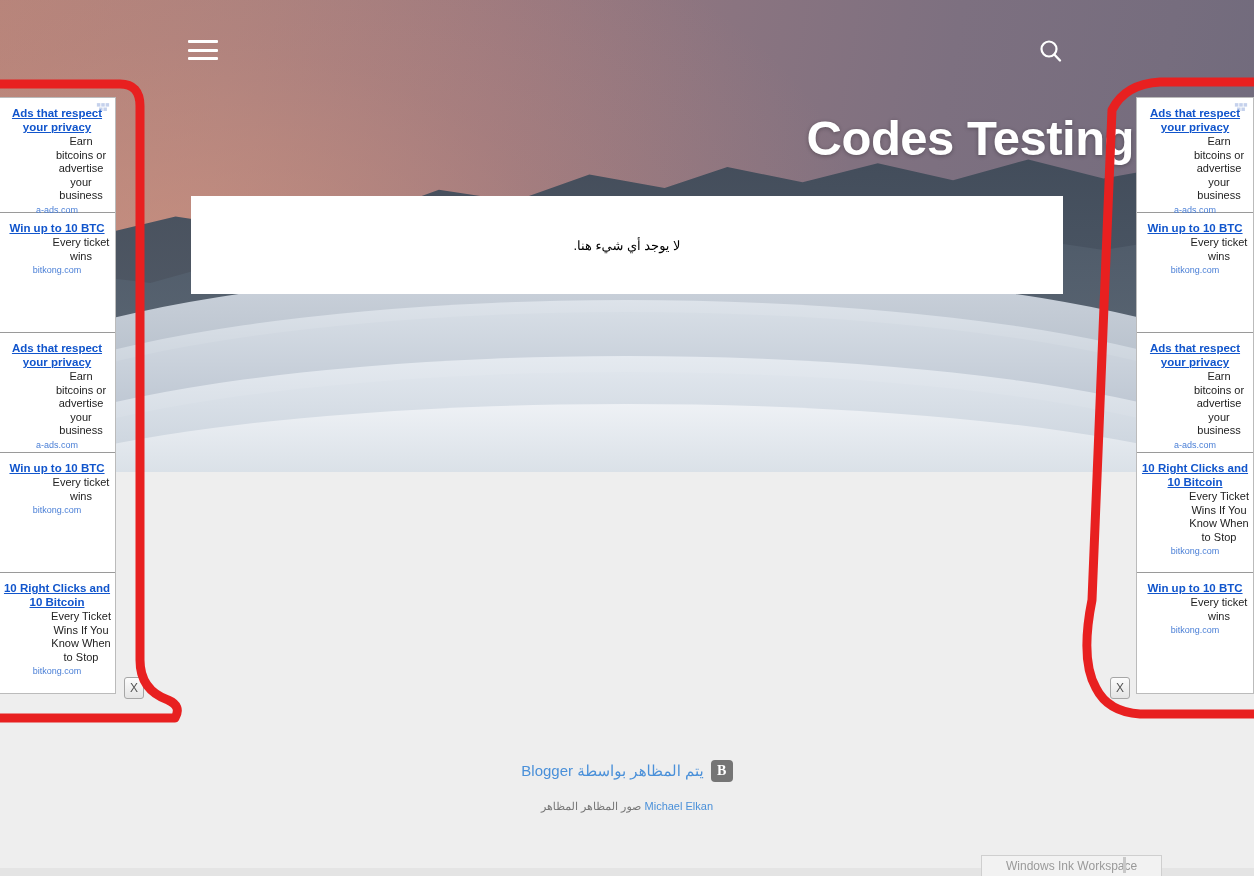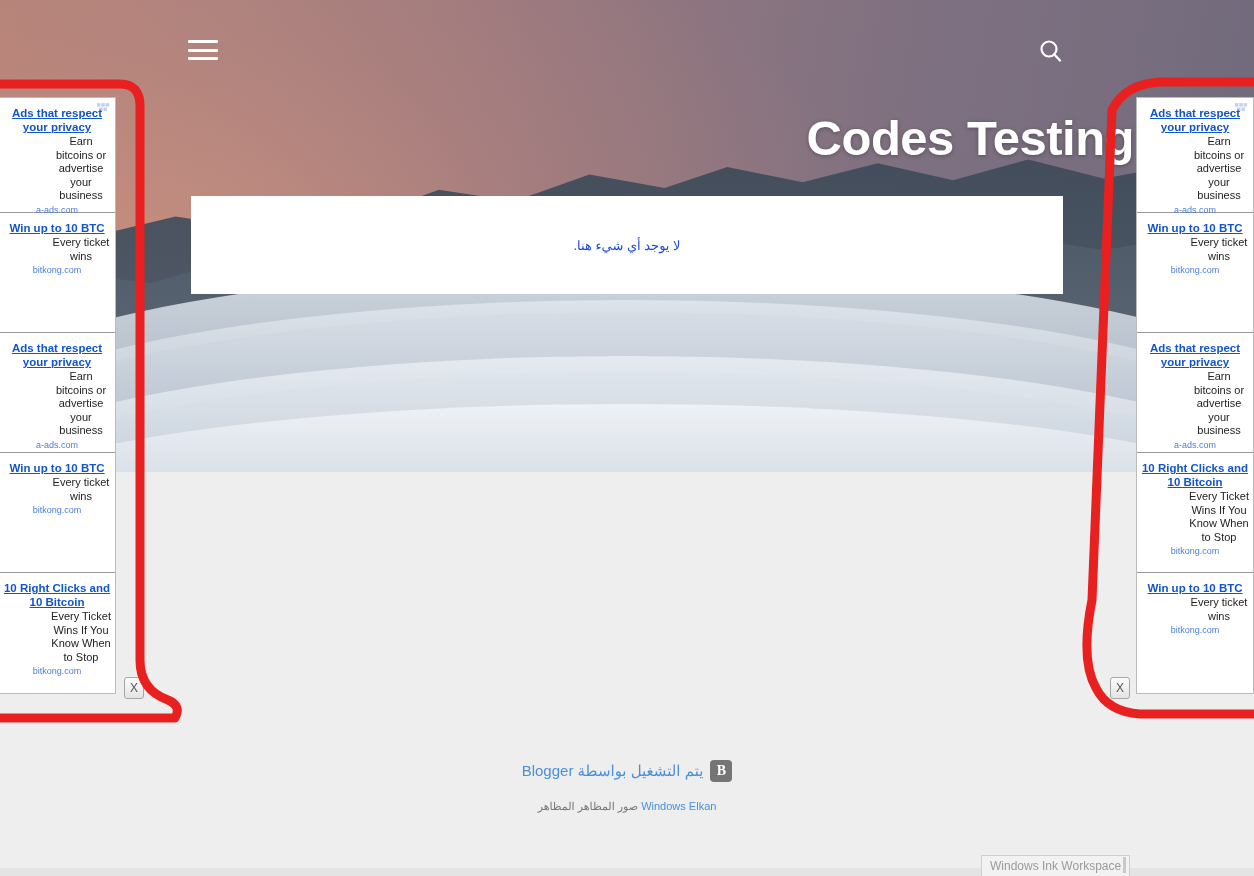--- a/index.html
+++ b/index.html
@@ -158,21 +158,21 @@
     width: 872px;
     height: 98px;
     background: #ffffff;
     z-index: 7;
     display: flex;
     align-items: center;
     justify-content: center;
   }
   #no-content-message {
     font-size: 13px;
-    color: #1d4ed8;
+    color: #000000;
     direction: rtl;
     font-family: "Liberation Sans", sans-serif;
   }
 
   
   #footer {
     position: absolute;
     left: 0; top: 760px;
     width: 1254px;
     text-align: center;
@@ -283,21 +283,21 @@
     left: 0; top: 0;
     width: 1254px; height: 876px;
     z-index: 40;
     pointer-events: none;
   }
 
   
   #ink-workspace-tooltip {
     position: absolute;
     left: 981px; top: 855px;
-    padding: 3px 8px;
+    padding: 3px 24px;
     background: #f2f2f2;
     border: 1px solid #cfcfcf;
     font-size: 12px;
     color: #9a9a9a;
     z-index: 50;
     font-family: "Liberation Sans", sans-serif;
     white-space: nowrap;
   }
   #taskbar-caret {
     position: absolute;
@@ -350,24 +350,24 @@
 
   <div id="blog-title">Codes Testing Blog</div>
 
   <div id="content-card">
     <div id="no-content-message">لا يوجد أي شيء هنا.</div>
   </div>
 
   <div id="footer">
     <div id="blogger-credit">
       <span id="blogger-icon">B</span>
-      <span class="lbl">يتم التشغيل بواسطة Blogger</span>
+      <span class="lbl">يتم المظاهر بواسطة Blogger</span>
     </div>
     <div id="theme-credit">
-      <span class="author">Windows Elkan</span>
+      <span class="author">Michael Elkan</span>
       <span>صور المظاهر المظاهر</span>
     </div>
   </div>
 
   <div id="ad-rail-left" class="ad-rail">
       <div class="ad-unit" style="height: 115px;">
         <svg class="ad-logo" viewBox="0 0 16 12">
           <rect x="1" y="1" width="4" height="4" fill="#6f8fd0"></rect>
           <rect x="6" y="1" width="4" height="4" fill="#6f8fd0"></rect>
           <rect x="11" y="1" width="4" height="4" fill="#6f8fd0"></rect>

